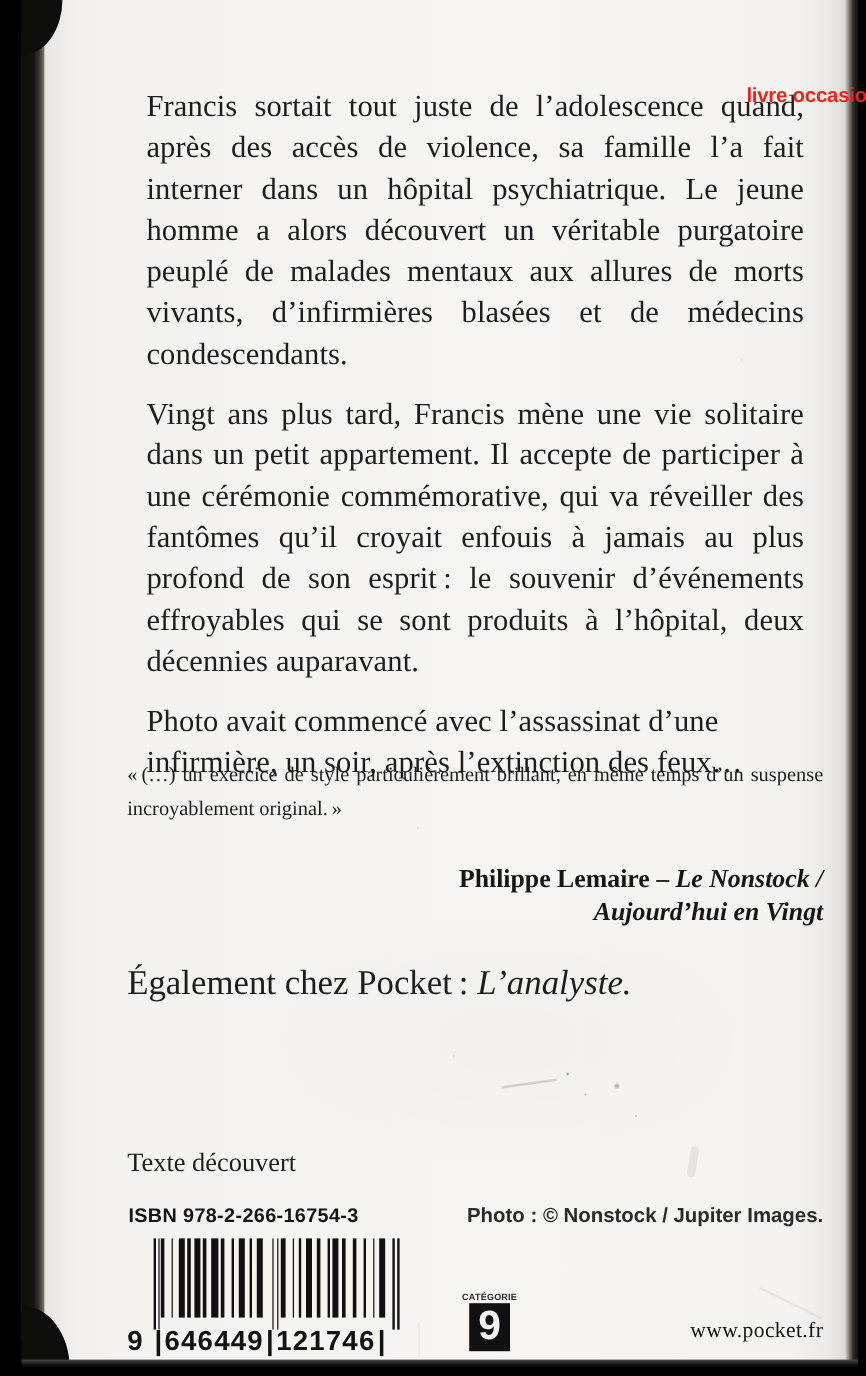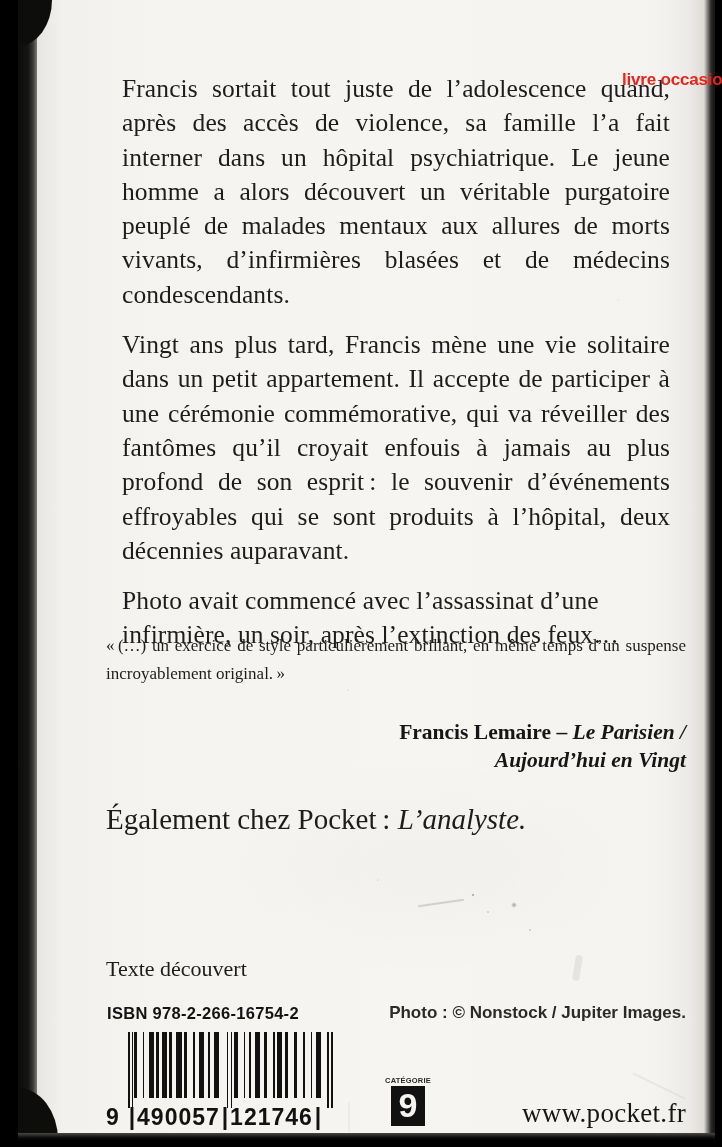--- a/index.html
+++ b/index.html
@@ -244,21 +244,21 @@
     line-height: 39px;
   }
 
   .site {
     position: absolute;
     left: 0;
     top: 1098px;
     width: 580px;
     text-align: right;
     padding-right: 8px;
-    font-size: 27px;
+    font-size: 18px;
     letter-spacing: 0.3px;
     color: #161616;
   }
 
   
   #watermark {
     position: absolute;
     left: 516px;
     top: 70px;
     font-family: "Liberation Sans", sans-serif;
@@ -291,31 +291,31 @@
 
       <div class="blurb">
         <p>Francis sortait tout juste de l’adolescence quand, après des accès de violence, sa famille l’a fait interner dans un hôpital psychiatrique. Le jeune homme a alors découvert un véritable purgatoire peuplé de malades mentaux aux allures de morts vivants, d’infirmières blasées et de médecins condescendants.</p>
         <p>Vingt ans plus tard, Francis mène une vie solitaire dans un petit appartement. Il accepte de participer à une cérémonie commémorative, qui va réveiller des fantômes qu’il croyait enfouis à jamais au plus profond de son esprit : le souvenir d’événements effroyables qui se sont produits à l’hôpital, deux décennies auparavant.</p>
         <p class="last">Photo avait commencé avec l’assassinat d’une infirmière, un soir, après l’extinction des feux…</p>
       </div>
 
       <div class="quote">« (…) un exercice de style particulièrement brillant, en même temps d’un suspense incroyablement original. »</div>
 
       <div class="attrib">
-        <span>Francis Lemaire – </span><span class="ital">Le Parisien /</span><br>
+        <span>Philippe Lemaire – </span><span class="ital">Le Nonstock /</span><br>
         <span class="ital">Aujourd’hui en Vingt</span>
       </div>
 
       <div class="also">
         <span>Également chez Pocket : </span><span class="ital">L’analyste.</span>
       </div>
 
       <div class="texte-integral">Texte découvert</div>
 
-      <div class="isbn">ISBN 978-2-266-16754-2</div>
+      <div class="isbn">ISBN 978-2-266-16754-3</div>
 
       <div class="photo-credit">Photo : © Nonstock / Jupiter Images.</div>
 
       <div id="barcode-wrap">
         <div id="bars">
             <i style="left: 0px; width: 1.51px;"></i>
             <i style="left: 3.73px; width: 1.51px;"></i>
             <i class="short" style="left: 5.59px; width: 3.38px;"></i>
             <i class="short" style="left: 14.91px; width: 1.51px;"></i>
             <i class="short" style="left: 20.5px; width: 5.24px;"></i>
@@ -339,21 +339,21 @@
             <i class="short" style="left: 149.09px; width: 5.24px;"></i>
             <i class="short" style="left: 156.55px; width: 3.38px;"></i>
             <i class="short" style="left: 165.86px; width: 3.38px;"></i>
             <i class="short" style="left: 175.18px; width: 1.51px;"></i>
             <i class="short" style="left: 182.64px; width: 1.51px;"></i>
             <i class="short" style="left: 188.23px; width: 5.24px;"></i>
             <i style="left: 199.41px; width: 1.51px;"></i>
             <i style="left: 203.14px; width: 1.51px;"></i>
           </div>
         <div class="bc-digits">
-          <span class="lead">9</span><span class="sep"> | </span><span>490057</span><span class="sep"> | </span><span>121746</span><span class="sep"> |</span>
+          <span class="lead">9</span><span class="sep"> | </span><span>646449</span><span class="sep"> | </span><span>121746</span><span class="sep"> |</span>
         </div>
       </div>
 
       <div id="categorie">
         <div id="cat-label">CATÉGORIE</div>
         <div id="cat-box">9</div>
       </div>
 
       <div class="site">www.pocket.fr</div>
 

